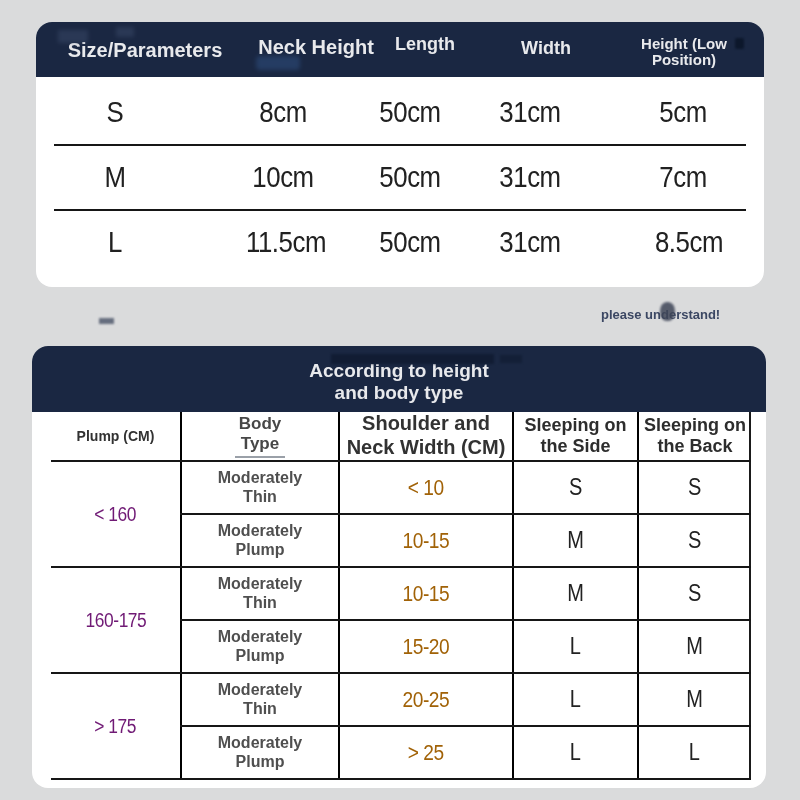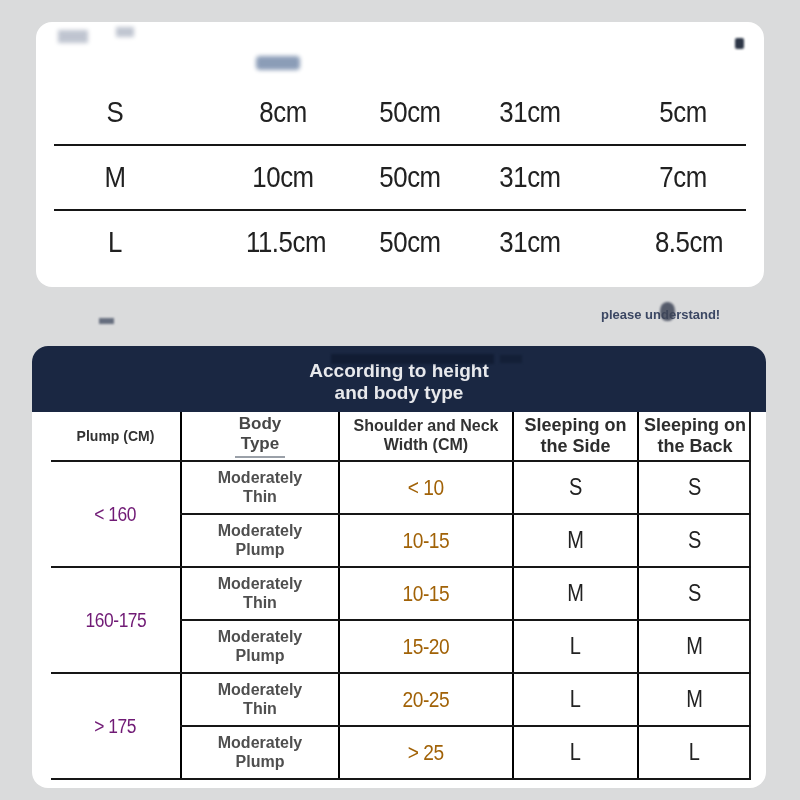--- a/index.html
+++ b/index.html
@@ -33,21 +33,21 @@
   table.fit{position:absolute;left:19px;top:66px;width:699px;
     border-collapse:collapse;table-layout:fixed;}
   .fit th,.fit td{border-left:2px solid #000000;text-align:center;
     vertical-align:middle;padding:0;overflow:visible;}
   .fit th:first-child,.fit td.hcell{border-left:none;}
   .fit th:last-child,.fit td:last-child{border-right:2px solid #1a1a1a;}
   .fit thead th{border-bottom:2px solid #161616;height:48px;font-weight:bold;color:#323232;}
   .fit td{border-bottom:2px solid #161616;height:51px;}
   .fit th.c0{font-size:14px;}
   .fit th.c1{font-size:17px;color:#474747;}
-  .fit th.c2{font-size:16px;}
+  .fit th.c2{font-size:20px;}
   .fit th.c3,.fit th.c4{font-size:18px;color:#2d2d2d;border-radius:16px;}
   .fit th .w,.fit td .w{margin:0 auto;line-height:1.18;}
   .fit th.c1 .w{width:54px;}
   .fit th.c2 .w{width:162px;}
   .fit th.c3 .w,.fit th.c4 .w{width:112px;}
   .type-underline{width:50px;height:2px;background:#9aa0a8;margin:2px auto 0;}
   .fit td.hcell{font-size:20px;color:#701a75;}
   .fit td.btype{font-size:16px;font-weight:bold;color:#4f4f4f;}
   .fit td.btype .w{width:104px;}
   .fit td.num{font-size:22px;color:#a16207;}
@@ -55,20 +55,30 @@
   .cx{display:inline-block;transform:scaleX(.87);letter-spacing:-.5px;white-space:nowrap;}
   
   .smudge{position:absolute;pointer-events:none;}
 </style>
 </head>
 <body>
 
 <div class="canvas">
 
   <section class="card card1">
+    <div class="t1-header">
+      <span class="t1h" style="left:109px;top:28px;font-size:20px">Size/Parameters</span>
+      <span class="t1h" style="left:280px;top:25px;font-size:20px">Neck Height</span>
+      <span class="t1h" style="left:389px;top:22px;font-size:18px">Length</span>
+      <span class="t1h" style="left:510px;top:26px;font-size:18px">Width</span>
+      <div class="t1h5" style="left:648px;top:30px">
+        <div>Height (Low</div>
+        <div>Position)</div>
+      </div>
+    </div>
 
     <span class="t1v" style="left:79px;top:90px">S</span>
     <span class="t1v" style="left:247px;top:90px">8cm</span>
     <span class="t1v" style="left:374px;top:90px">50cm</span>
     <span class="t1v" style="left:494px;top:90px">31cm</span>
     <span class="t1v" style="left:647px;top:90px">5cm</span>
     <div class="t1-div" style="top:122px"></div>
 
     <span class="t1v" style="left:79px;top:155px">M</span>
     <span class="t1v" style="left:247px;top:155px">10cm</span>

